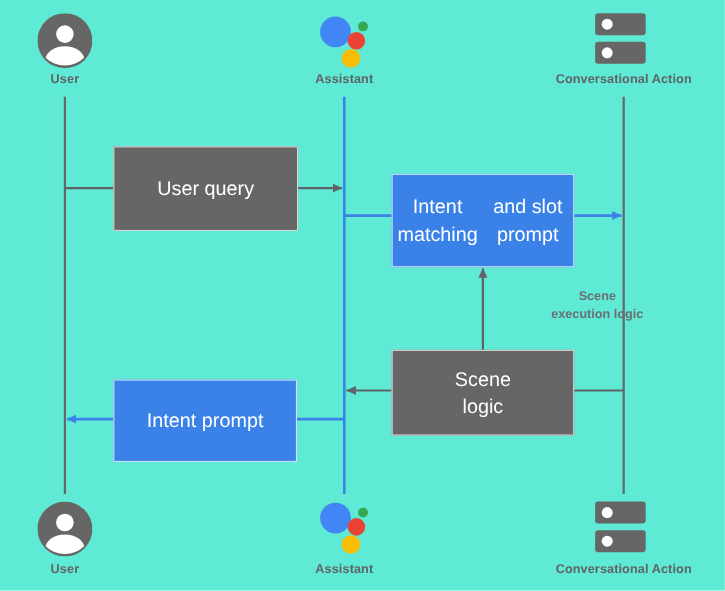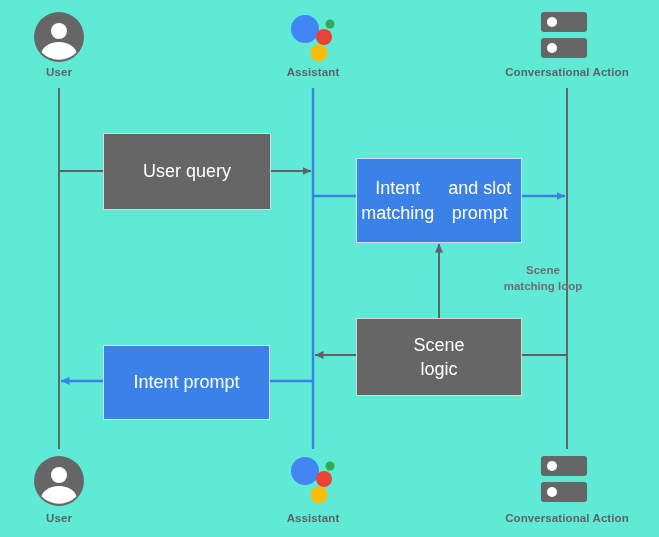--- a/index.html
+++ b/index.html
@@ -142,21 +142,21 @@
     <span>Scene</span>
     <span>logic</span>
   </div>
 
   <div class="node-box node-blue" style="left:103px; top:345px; width:167px; height:75px;">
     <span>Intent prompt</span>
   </div>
 
   <div class="loop-label" style="left:453px; top:263px; width:180px;">
     <div>Scene</div>
-    <div>matching loop</div>
+    <div>execution logic</div>
   </div>
 
   <div class="icon-wrap" style="left:34px; top:456px;">
     <svg width="50" height="50" viewBox="0 0 50 50" xmlns="http://www.w3.org/2000/svg">
       <circle cx="25" cy="25" r="25" fill="#666666"></circle>
       <circle cx="25" cy="19" r="8" fill="#ffffff"></circle>
       <path d="M25 30 C15 30 8.5 35.5 7.5 40.5 A25 25 0 0 0 42.5 40.5 C41.5 35.5 35 30 25 30 z" fill="#ffffff"></path>
     </svg>
   </div>
   <div class="actor-label" style="left:9px; top:512px; width:100px;">User</div>

